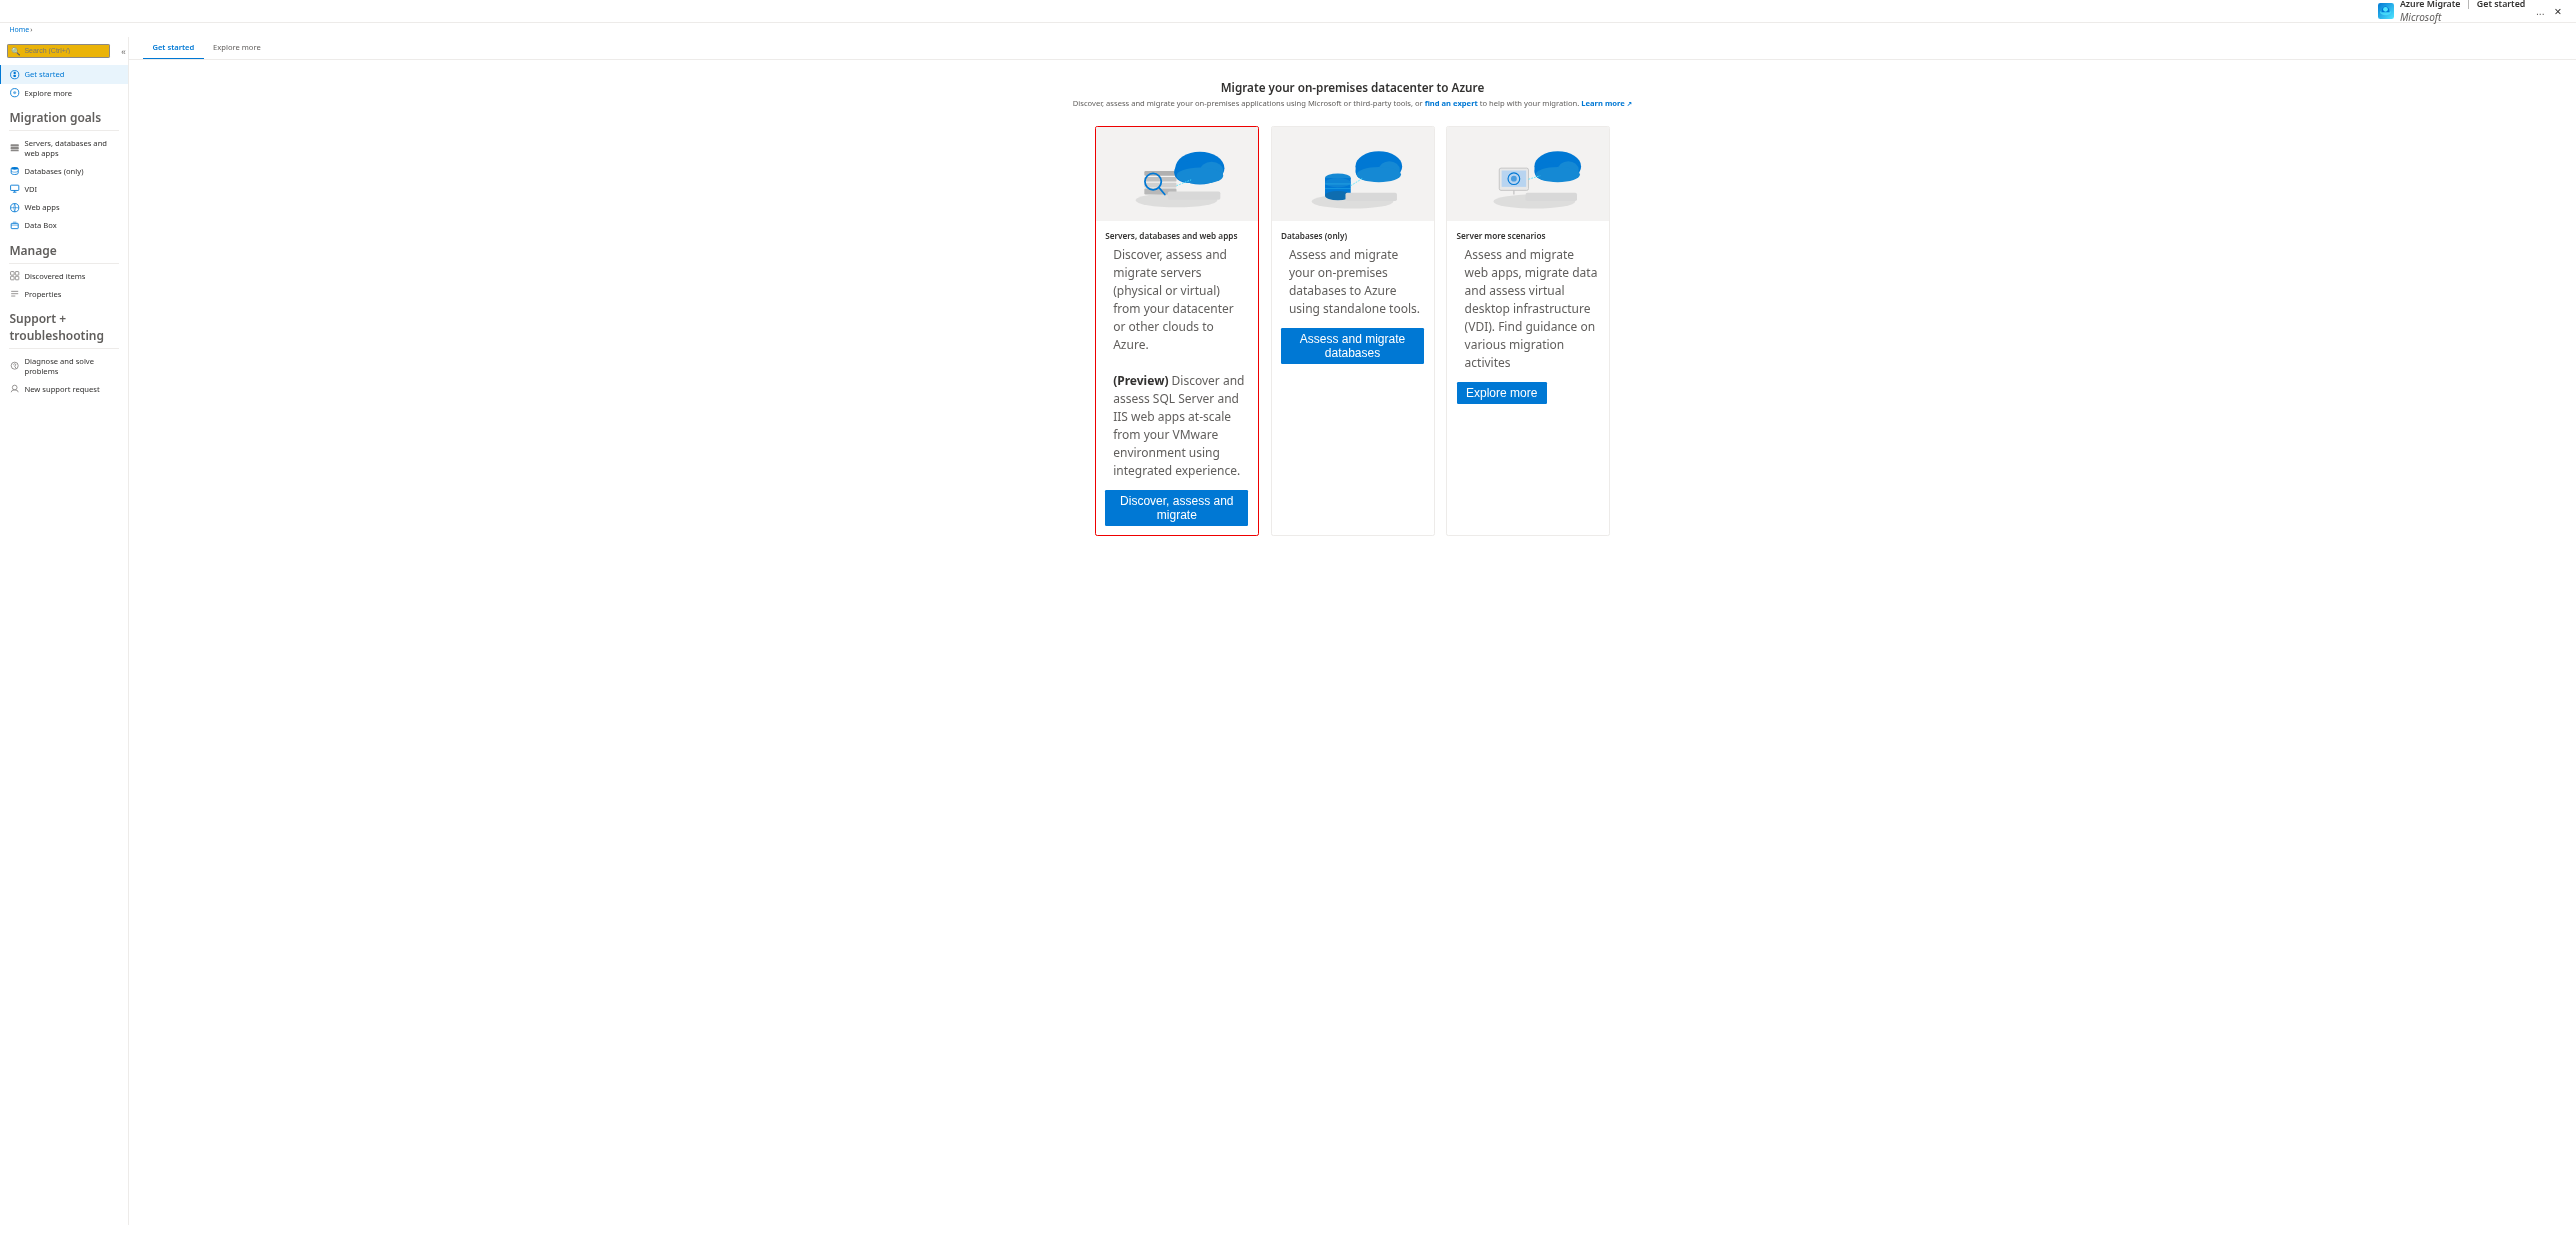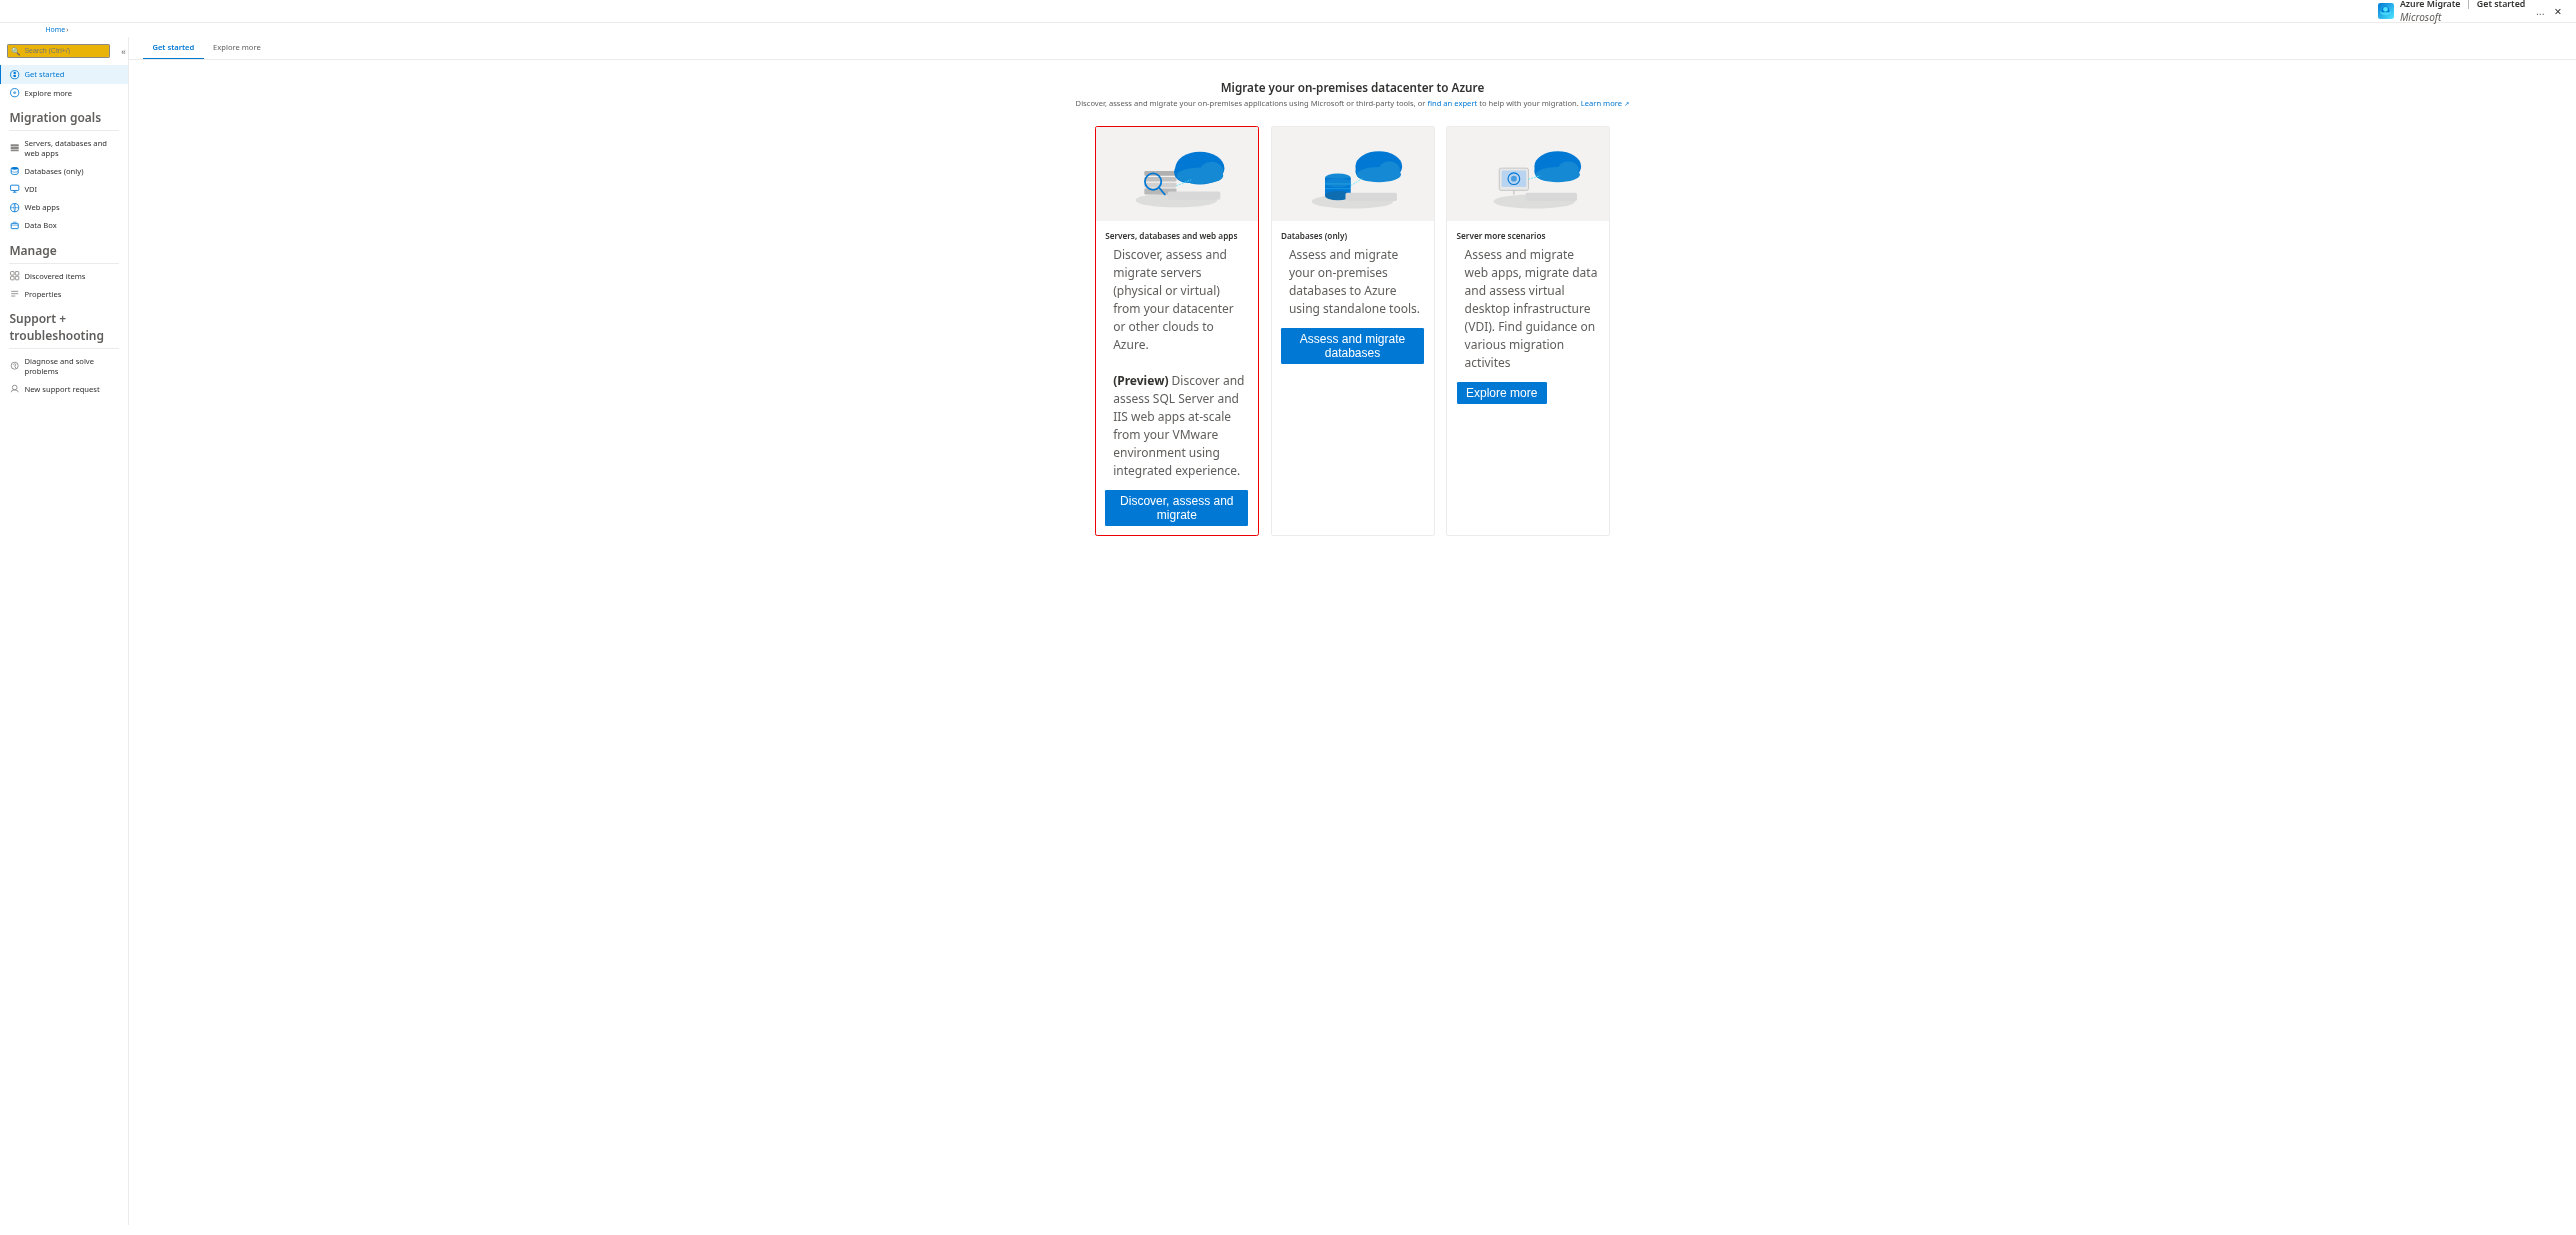--- a/index.html
+++ b/index.html
@@ -25,21 +25,21 @@
       font-size: 10.5px; padding: 2.3px 4.7px; border-radius: 1.2px;
     }
     .close-btn {
       background: none; border: none; cursor: pointer; color: #323130;
       font-size: 9.4px; padding: 2.3px 4.7px; border-radius: 1.2px;
     }
 
     
     .breadcrumb {
       padding: 2.3px 9.4px; display: flex; align-items: center; gap: 1px;
-      font-size: 7px; color: #0078d4; margin-left: 36px;
+      font-size: 7px; color: #0078d4;
     }
     .breadcrumb a { color: #0078d4; text-decoration: none; }
     .breadcrumb-sep { color: #605e5c; }
 
     
     .layout { display: flex; height: calc(100vh - 47px); }
 
     
     .sidebar {
       width: 129px; flex-shrink: 0; border-right: 0.6px solid #edebe9;
@@ -93,21 +93,21 @@
       margin-bottom: -0.6px;
     }
     .tab.active { color: #0078d4; border-bottom-color: #0078d4; font-weight: 600; }
 
     
     .main-content { padding: 19px 23.4px; }
 
     .page-heading { text-align: center; margin-bottom: 7px; }
     .page-heading h1 { font-size: 11.7px; font-weight: 600; color: #323130; }
     .page-heading p { font-size: 7.6px; color: #605e5c; margin-top: 3.5px; line-height: 1.5; }
-    .page-heading a { color: #0078d4; text-decoration: none; }
+    .page-heading a { color: #0078d4; text-decoration: none; font-weight: bold; }
 
     
     .cards-row {
       display: flex; gap: 11.7px; margin-top: 16.4px; justify-content: center;
     }
     .card {
       width: 164px; border: 0.6px solid #edebe9; border-radius: 2.3px;
       overflow: hidden; background: #fff;
     }
     .card.selected { border: 1.2px solid #e00; }

